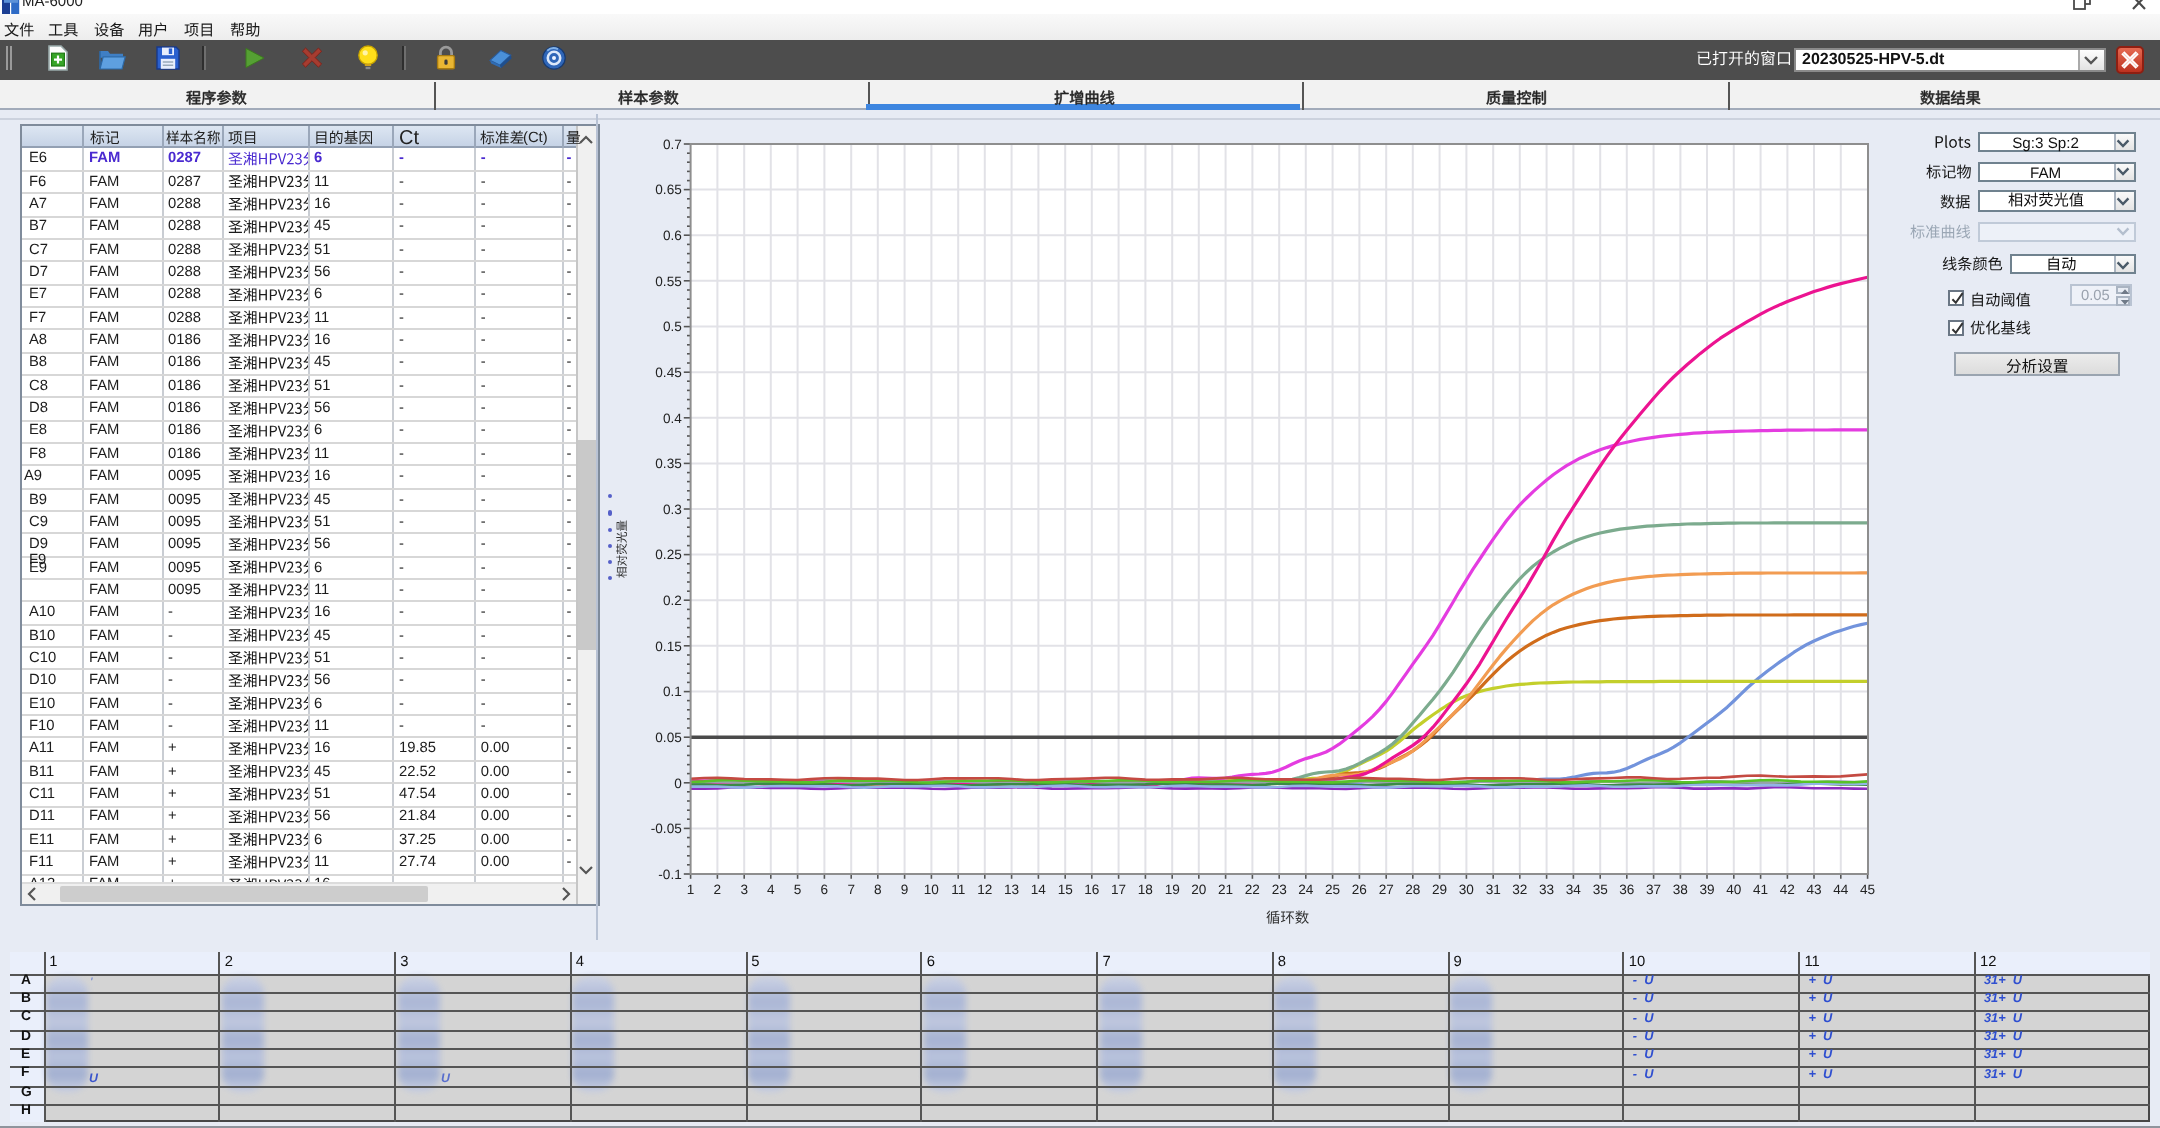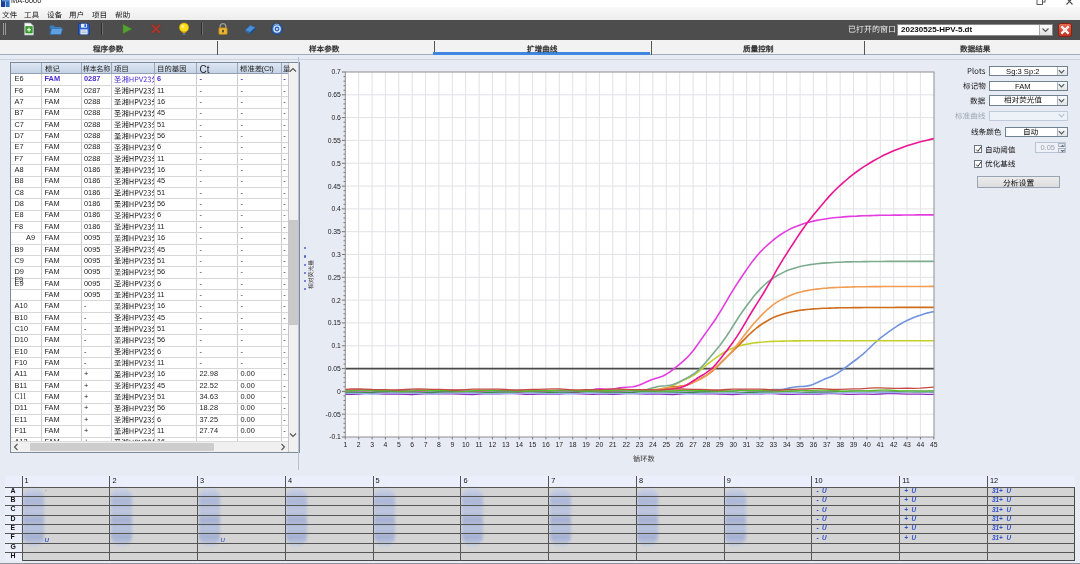--- a/index.html
+++ b/index.html
@@ -216,21 +216,21 @@
 <div class="txt" style="left:283.3px;top:211.4px;font-size:7.4px;color:#1c1c1c;">-</div>
 <div class="abs" style="left:11px;top:220.98px;width:276.5px;height:1px;background:#d7d7d7"></div>
 <div class="txt" style="left:14.5px;top:222.8px;font-size:7.4px;color:#1c1c1c;">F8</div>
 <div class="txt" style="left:44.5px;top:222.8px;font-size:7.4px;color:#1c1c1c;">FAM</div>
 <div class="txt" style="left:84.0px;top:222.8px;font-size:7.4px;color:#1c1c1c;">0186</div>
 <div class="txt" style="left:157.0px;top:222.8px;font-size:7.4px;color:#1c1c1c;">11</div>
 <div class="txt" style="left:199.5px;top:222.8px;font-size:7.4px;color:#1c1c1c;">-</div>
 <div class="txt" style="left:240.4px;top:222.8px;font-size:7.4px;color:#1c1c1c;">-</div>
 <div class="txt" style="left:283.3px;top:222.8px;font-size:7.4px;color:#1c1c1c;">-</div>
 <div class="abs" style="left:11px;top:232.33px;width:276.5px;height:1px;background:#d7d7d7"></div>
-<div class="txt" style="left:26px;top:234.1px;font-size:7.4px;color:#1c1c1c;">A9</div>
+<div class="txt" style="left:12px;top:234.1px;font-size:7.4px;color:#1c1c1c;">A9</div>
 <div class="txt" style="left:44.5px;top:234.1px;font-size:7.4px;color:#1c1c1c;">FAM</div>
 <div class="txt" style="left:84.0px;top:234.1px;font-size:7.4px;color:#1c1c1c;">0095</div>
 <div class="txt" style="left:157.0px;top:234.1px;font-size:7.4px;color:#1c1c1c;">16</div>
 <div class="txt" style="left:199.5px;top:234.1px;font-size:7.4px;color:#1c1c1c;">-</div>
 <div class="txt" style="left:240.4px;top:234.1px;font-size:7.4px;color:#1c1c1c;">-</div>
 <div class="txt" style="left:283.3px;top:234.1px;font-size:7.4px;color:#1c1c1c;">-</div>
 <div class="abs" style="left:11px;top:243.67px;width:276.5px;height:1px;background:#d7d7d7"></div>
 <div class="txt" style="left:14.5px;top:245.5px;font-size:7.4px;color:#1c1c1c;">B9</div>
 <div class="txt" style="left:44.5px;top:245.5px;font-size:7.4px;color:#1c1c1c;">FAM</div>
 <div class="txt" style="left:84.0px;top:245.5px;font-size:7.4px;color:#1c1c1c;">0095</div>
@@ -316,45 +316,45 @@
 <div class="txt" style="left:84.0px;top:358.9px;font-size:7.4px;color:#1c1c1c;">-</div>
 <div class="txt" style="left:157.0px;top:358.9px;font-size:7.4px;color:#1c1c1c;">11</div>
 <div class="txt" style="left:199.5px;top:358.9px;font-size:7.4px;color:#1c1c1c;">-</div>
 <div class="txt" style="left:240.4px;top:358.9px;font-size:7.4px;color:#1c1c1c;">-</div>
 <div class="txt" style="left:283.3px;top:358.9px;font-size:7.4px;color:#1c1c1c;">-</div>
 <div class="abs" style="left:11px;top:368.47px;width:276.5px;height:1px;background:#d7d7d7"></div>
 <div class="txt" style="left:14.5px;top:370.3px;font-size:7.4px;color:#1c1c1c;">A11</div>
 <div class="txt" style="left:44.5px;top:370.3px;font-size:7.4px;color:#1c1c1c;">FAM</div>
 <div class="txt" style="left:84.0px;top:370.3px;font-size:7.4px;color:#1c1c1c;">+</div>
 <div class="txt" style="left:157.0px;top:370.3px;font-size:7.4px;color:#1c1c1c;">16</div>
-<div class="txt" style="left:199.5px;top:370.3px;font-size:7.4px;color:#1c1c1c;">22.98</div>
+<div class="txt" style="left:199.5px;top:370.3px;font-size:7.4px;color:#1c1c1c;">19.85</div>
 <div class="txt" style="left:240.4px;top:370.3px;font-size:7.4px;color:#1c1c1c;">0.00</div>
 <div class="txt" style="left:283.3px;top:370.3px;font-size:7.4px;color:#1c1c1c;">-</div>
 <div class="abs" style="left:11px;top:379.82px;width:276.5px;height:1px;background:#d7d7d7"></div>
 <div class="txt" style="left:14.5px;top:381.6px;font-size:7.4px;color:#1c1c1c;">B11</div>
 <div class="txt" style="left:44.5px;top:381.6px;font-size:7.4px;color:#1c1c1c;">FAM</div>
 <div class="txt" style="left:84.0px;top:381.6px;font-size:7.4px;color:#1c1c1c;">+</div>
 <div class="txt" style="left:157.0px;top:381.6px;font-size:7.4px;color:#1c1c1c;">45</div>
 <div class="txt" style="left:199.5px;top:381.6px;font-size:7.4px;color:#1c1c1c;">22.52</div>
 <div class="txt" style="left:240.4px;top:381.6px;font-size:7.4px;color:#1c1c1c;">0.00</div>
 <div class="txt" style="left:283.3px;top:381.6px;font-size:7.4px;color:#1c1c1c;">-</div>
 <div class="abs" style="left:11px;top:391.16px;width:276.5px;height:1px;background:#d7d7d7"></div>
-<div class="txt" style="left:14.5px;top:393.0px;font-size:7.4px;color:#1c1c1c;font-family:Liberation Serif, serif;">C11</div>
+<div class="txt" style="left:14.5px;top:393.0px;font-size:7.4px;color:#1c1c1c;">C11</div>
 <div class="txt" style="left:44.5px;top:393.0px;font-size:7.4px;color:#1c1c1c;">FAM</div>
 <div class="txt" style="left:84.0px;top:393.0px;font-size:7.4px;color:#1c1c1c;">+</div>
 <div class="txt" style="left:157.0px;top:393.0px;font-size:7.4px;color:#1c1c1c;">51</div>
-<div class="txt" style="left:199.5px;top:393.0px;font-size:7.4px;color:#1c1c1c;">34.63</div>
+<div class="txt" style="left:199.5px;top:393.0px;font-size:7.4px;color:#1c1c1c;">47.54</div>
 <div class="txt" style="left:240.4px;top:393.0px;font-size:7.4px;color:#1c1c1c;">0.00</div>
 <div class="txt" style="left:283.3px;top:393.0px;font-size:7.4px;color:#1c1c1c;">-</div>
 <div class="abs" style="left:11px;top:402.51px;width:276.5px;height:1px;background:#d7d7d7"></div>
 <div class="txt" style="left:14.5px;top:404.3px;font-size:7.4px;color:#1c1c1c;">D11</div>
 <div class="txt" style="left:44.5px;top:404.3px;font-size:7.4px;color:#1c1c1c;">FAM</div>
 <div class="txt" style="left:84.0px;top:404.3px;font-size:7.4px;color:#1c1c1c;">+</div>
 <div class="txt" style="left:157.0px;top:404.3px;font-size:7.4px;color:#1c1c1c;">56</div>
-<div class="txt" style="left:199.5px;top:404.3px;font-size:7.4px;color:#1c1c1c;">18.28</div>
+<div class="txt" style="left:199.5px;top:404.3px;font-size:7.4px;color:#1c1c1c;">21.84</div>
 <div class="txt" style="left:240.4px;top:404.3px;font-size:7.4px;color:#1c1c1c;">0.00</div>
 <div class="txt" style="left:283.3px;top:404.3px;font-size:7.4px;color:#1c1c1c;">-</div>
 <div class="abs" style="left:11px;top:413.85px;width:276.5px;height:1px;background:#d7d7d7"></div>
 <div class="txt" style="left:14.5px;top:415.7px;font-size:7.4px;color:#1c1c1c;">E11</div>
 <div class="txt" style="left:44.5px;top:415.7px;font-size:7.4px;color:#1c1c1c;">FAM</div>
 <div class="txt" style="left:84.0px;top:415.7px;font-size:7.4px;color:#1c1c1c;">+</div>
 <div class="txt" style="left:157.0px;top:415.7px;font-size:7.4px;color:#1c1c1c;">6</div>
 <div class="txt" style="left:199.5px;top:415.7px;font-size:7.4px;color:#1c1c1c;">37.25</div>
 <div class="txt" style="left:240.4px;top:415.7px;font-size:7.4px;color:#1c1c1c;">0.00</div>
 <div class="txt" style="left:283.3px;top:415.7px;font-size:7.4px;color:#1c1c1c;">-</div>

